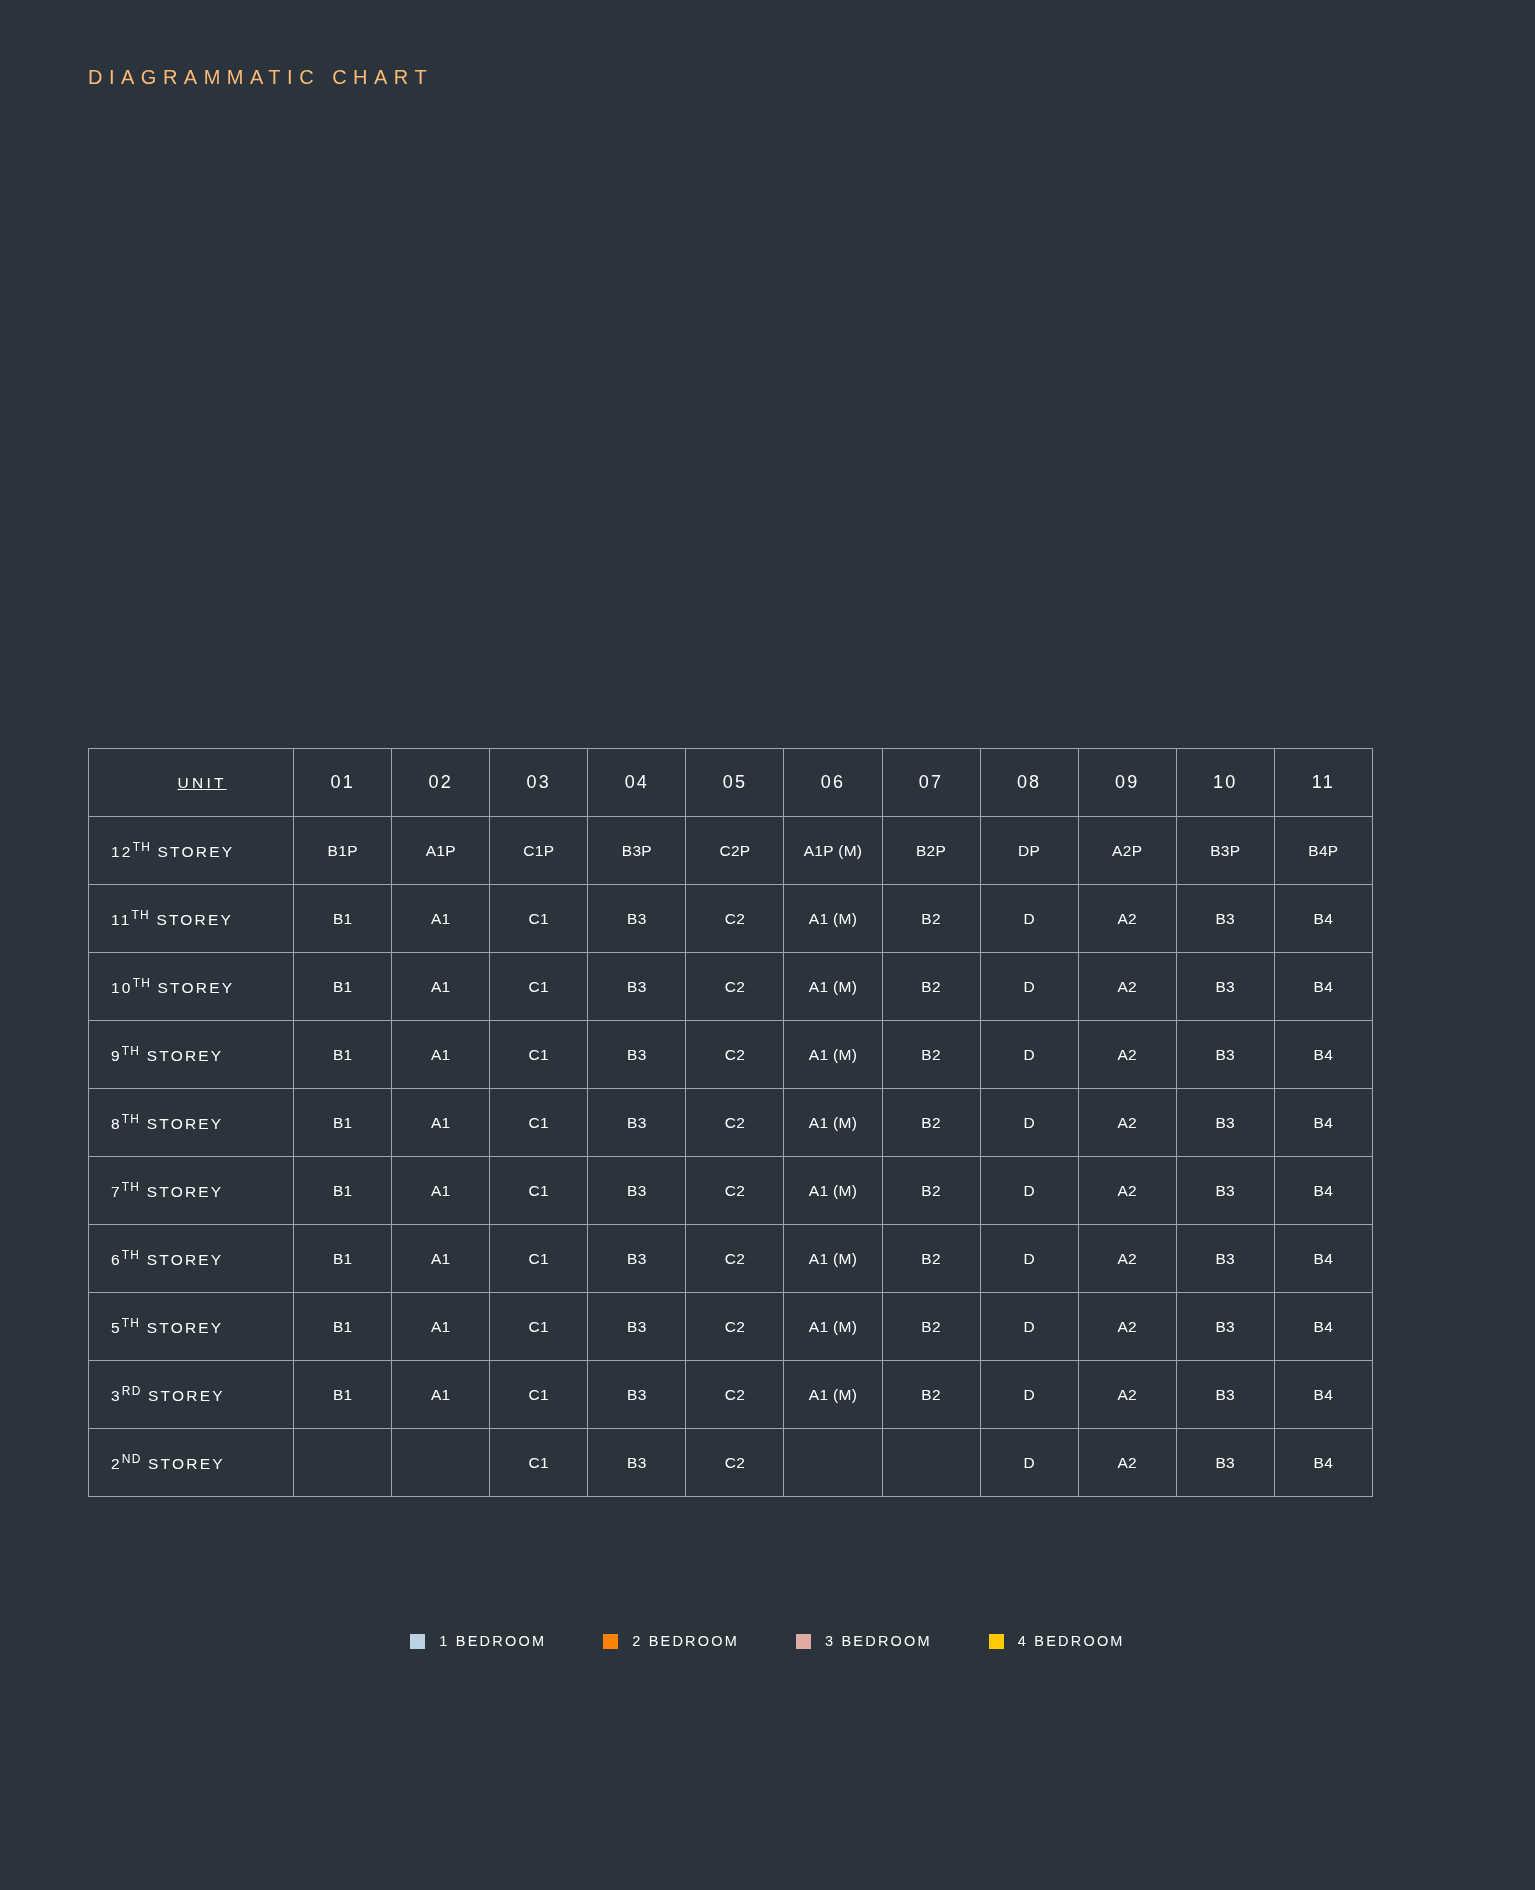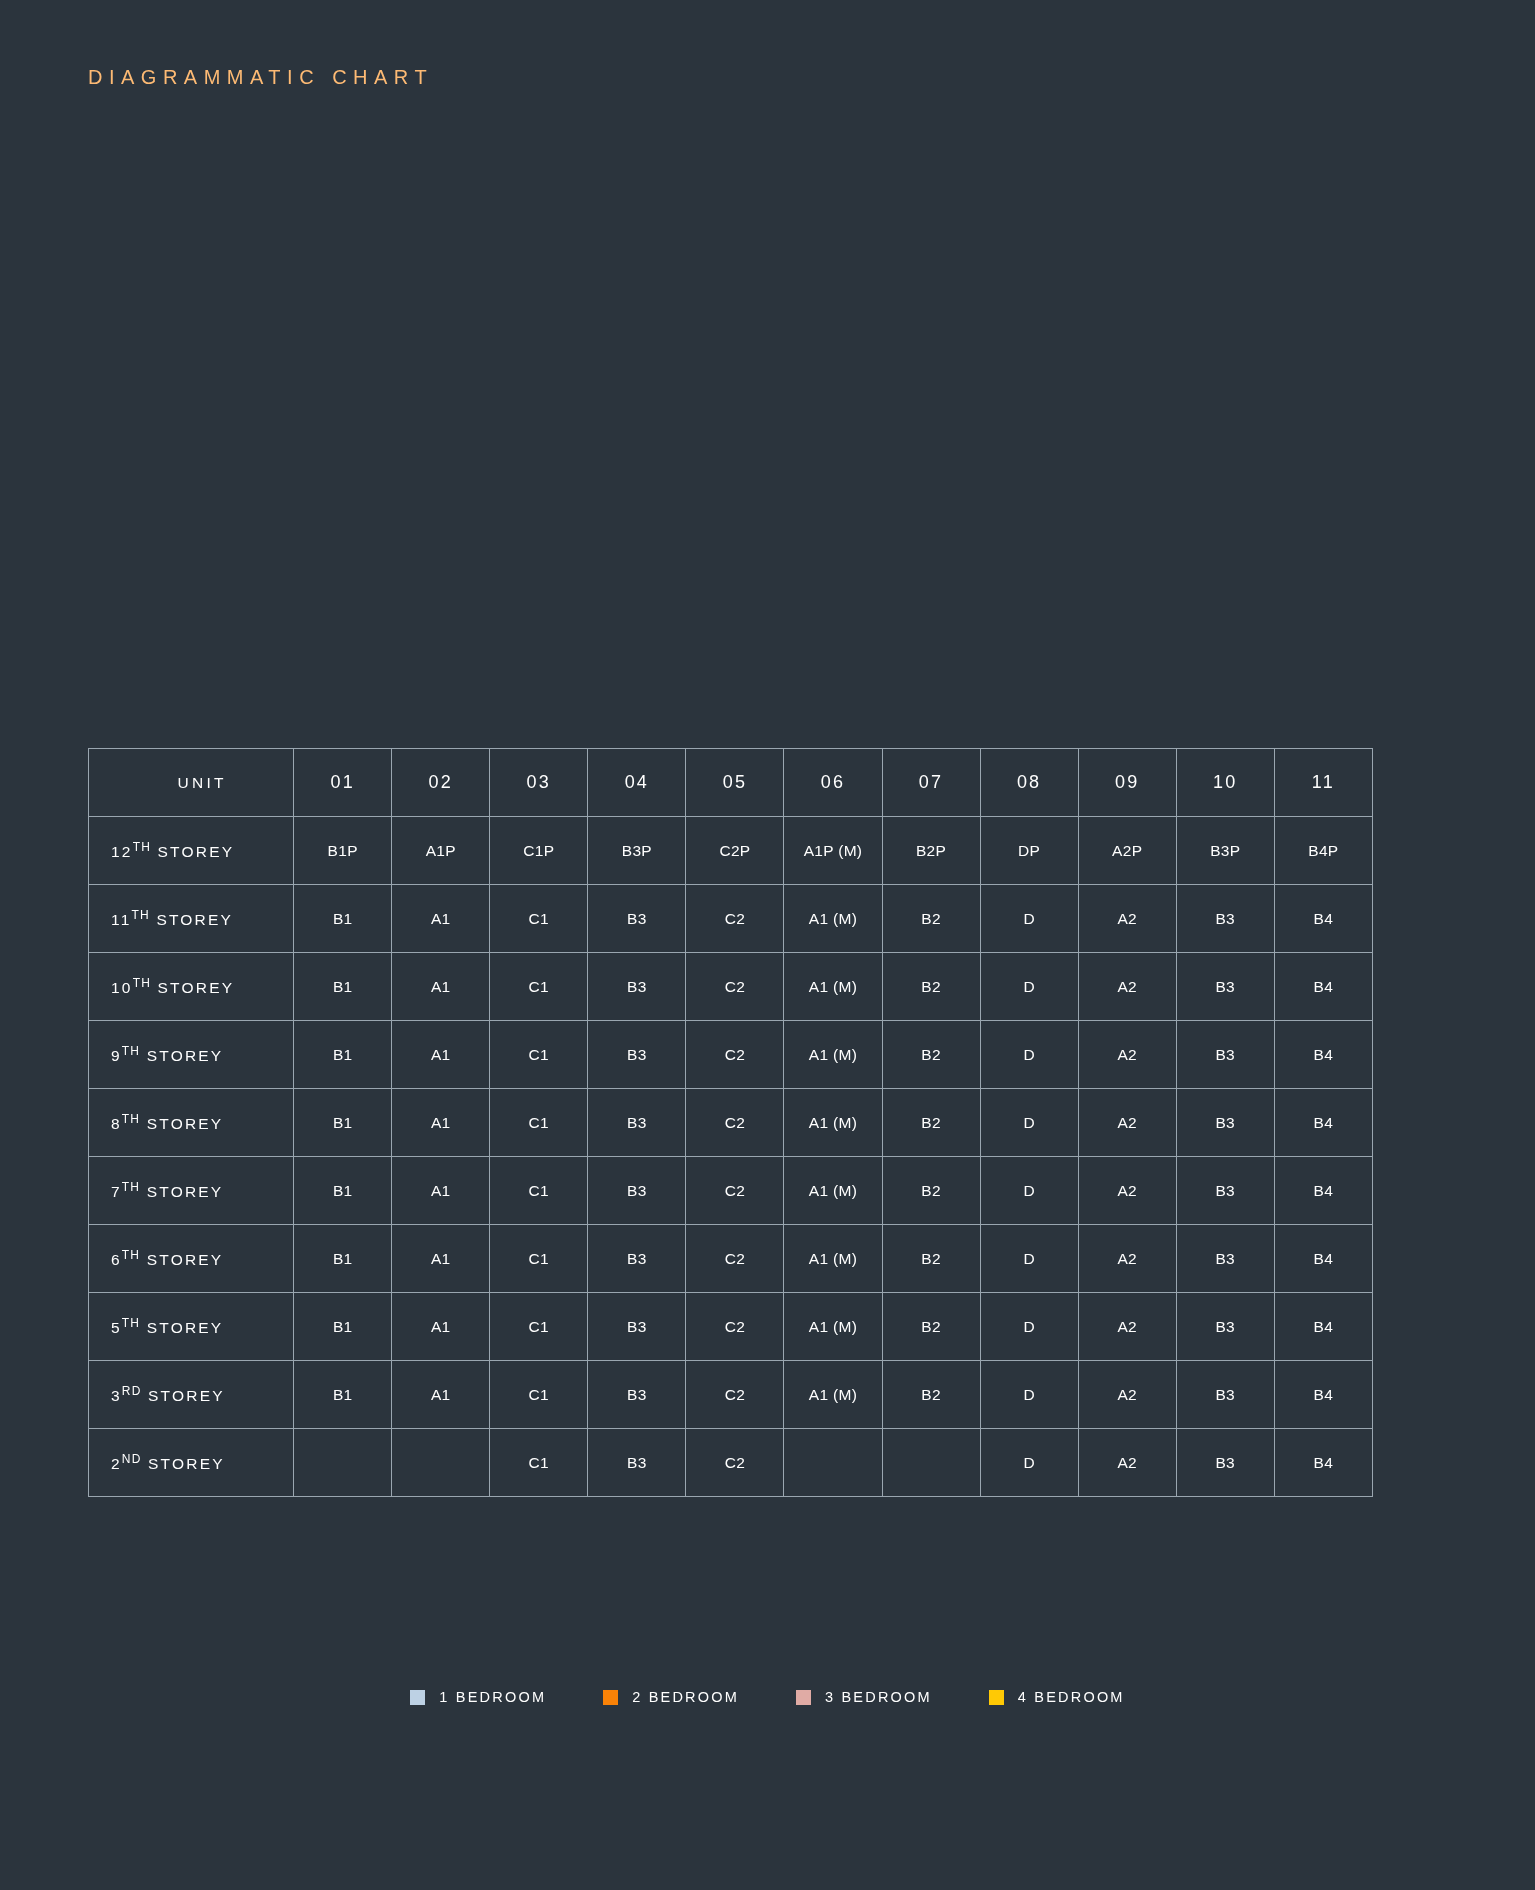--- a/index.html
+++ b/index.html
@@ -50,20 +50,21 @@
   table.unit-table th.col-head {
     height: 66px;
     letter-spacing: 2.2px;
     font-size: 18px;
   }
   th.unit-head {
     text-align: left;
     padding-left: 22px !important;
     letter-spacing: 3.2px;
     font-size: 15px;
+    text-decoration: underline;
   }
   td.storey-cell {
     text-align: left !important;
     padding-left: 22px !important;
     letter-spacing: 2.2px;
     font-size: 15px;
     color: #ffffff;
   }
   td.storey-cell sup {
     font-size: 12px;
@@ -79,21 +80,21 @@
   }
   td.bg-blue   { background: #bdd1e4; color: #2b343d; }
   td.bg-orange { background: #f98207; color: #3a2510; }
   td.bg-pink   { background: #e0aba5; color: #3a2018; }
   td.bg-yellow { background: #ffc905; color: #3a2e05; }
   td.bg-empty  { background: #2b343d; color: transparent; }
 
   .legend {
     position: absolute;
     left: 0;
-    top: 1689px;
+    top: 1633px;
     width: 1535px;
     display: flex;
     justify-content: center;
     align-items: center;
     gap: 57px;
   }
   .legend-item {
     display: flex;
     align-items: center;
     gap: 14px;

